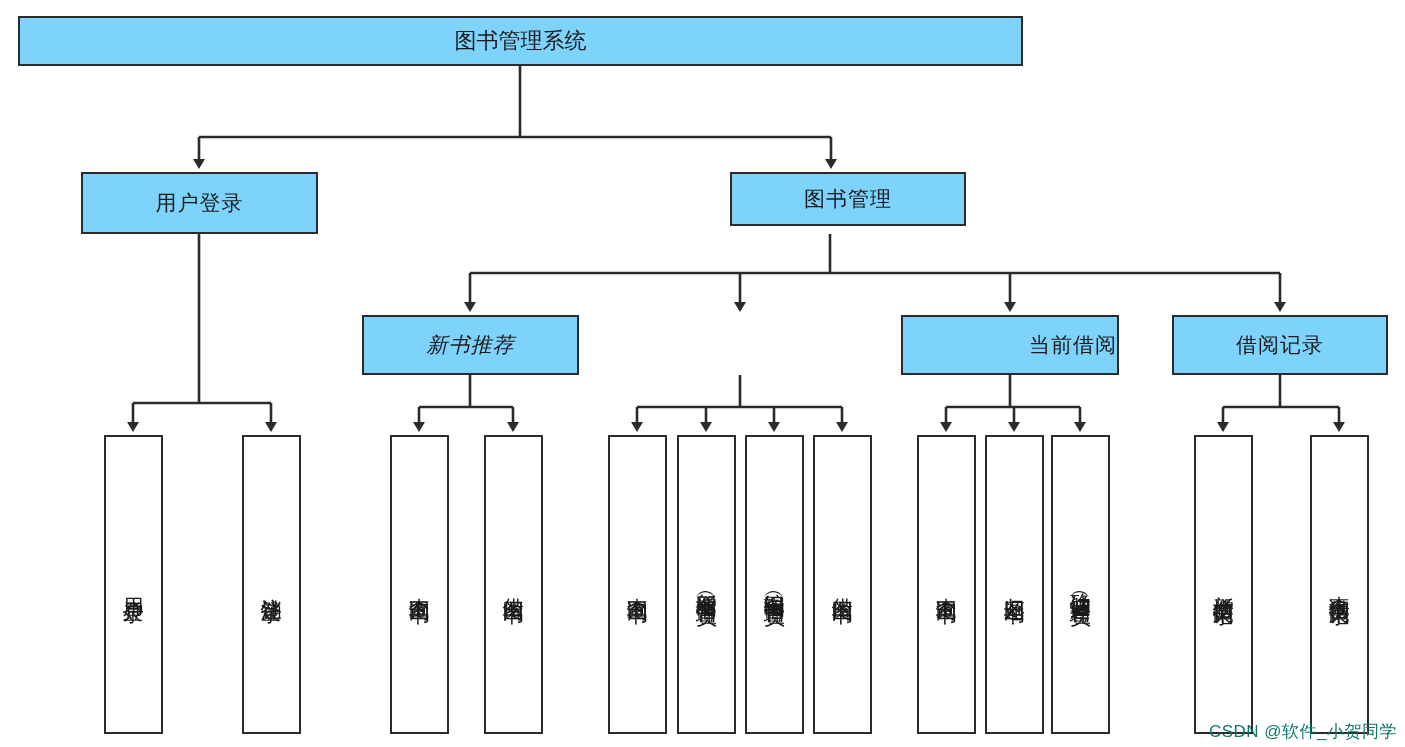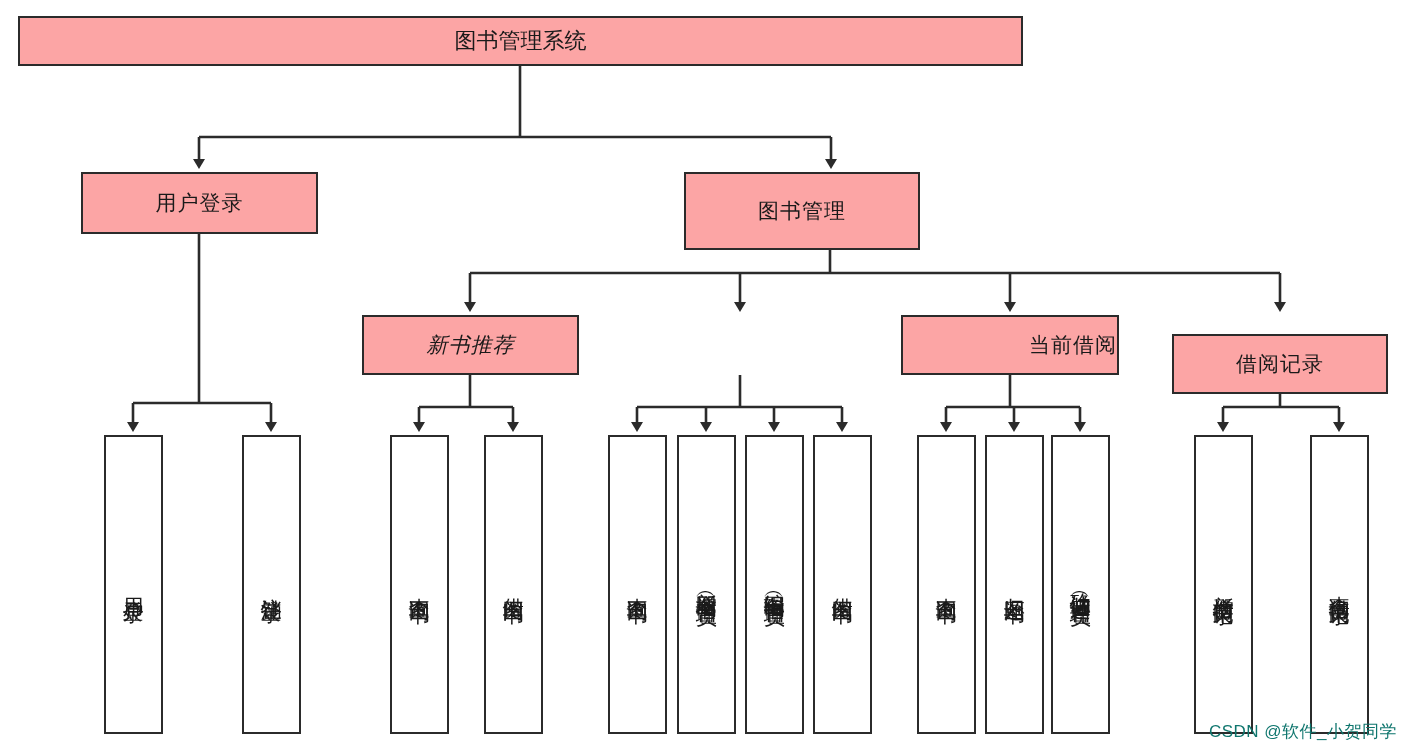--- a/index.html
+++ b/index.html
@@ -1,19 +1,19 @@
 <!DOCTYPE html>
 <html><head>
 <meta charset="utf-8">
 <style>
   html,body{margin:0;padding:0;background:#ffffff;}
   body{font-family:"Liberation Sans","DejaVu Sans",sans-serif;}
   #stage{position:relative;width:1405px;height:747px;background:#ffffff;overflow:hidden;}
   svg#wires{position:absolute;left:0;top:0;width:1405px;height:747px;pointer-events:none;}
-  .node{position:absolute;box-sizing:border-box;background:#fca5a5;border:2.5px solid #2b2b2b;
+  .node{position:absolute;box-sizing:border-box;background:#7dd3fc;border:2.5px solid #2b2b2b;
         display:flex;align-items:center;justify-content:center;color:#1a1a1a;}
   .node.h{font-size:21px;letter-spacing:1px;}
   .node.root{font-size:22px;}
   .leaf{position:absolute;box-sizing:border-box;background:#ffffff;border:2.5px solid #2b2b2b;
         display:flex;align-items:center;justify-content:center;}
   .vtext{writing-mode:vertical-rl;text-orientation:upright;font-size:21px;line-height:1.32;
          letter-spacing:2px;color:#1a1a1a;white-space:nowrap;}
   .watermark{position:absolute;right:8px;bottom:4px;font-size:17px;color:#0f766e;
              letter-spacing:.5px;white-space:nowrap;}
 </style>
@@ -72,31 +72,31 @@
     </g>
   </svg>
 
   <div class="node root" id="n-root" style="left: 18px; top: 16px; width: 1005px; height: 50px;">
     <span>图书管理系统</span>
   </div>
 
   <div class="node h" id="n-l2-0" style="left: 81px; top: 172px; width: 237px; height: 62px;">
     <span>用户登录</span>
   </div>
-  <div class="node h" id="n-l2-1" style="left: 684px; top: 172px; width: 236px; height: 78px;">
+  <div class="node h" id="n-l2-1" style="left: 730px; top: 172px; width: 236px; height: 54px;">
     <span>图书管理</span>
   </div>
 
   <div class="node h" id="n-l3-0" style="left: 362px; top: 315px; width: 217px; height: 60px; font-style: italic;">
     <span>新书推荐</span>
   </div>
   <div class="node h" id="n-l3-2" style="left: 901px; top: 315px; width: 218px; height: 60px; justify-content: flex-end;">
     <span>当前借阅</span>
   </div>
-  <div class="node h" id="n-l3-3" style="left: 1172px; top: 315px; width: 216px; height: 60px; margin-top: 19px;">
+  <div class="node h" id="n-l3-3" style="left: 1172px; top: 315px; width: 216px; height: 60px;">
     <span>借阅记录</span>
   </div>
 
   <div class="leaf" id="lf-0" style="left: 104px; top: 435px; width: 59px; height: 299px;">
     <span class="vtext">用户登录</span>
     </div>
   <div class="leaf" id="lf-1" style="left: 242px; top: 435px; width: 59px; height: 299px;">
     <span class="vtext">注销登录</span>
     </div>
   <div class="leaf" id="lf-2" style="left: 390px; top: 435px; width: 59px; height: 299px;">

